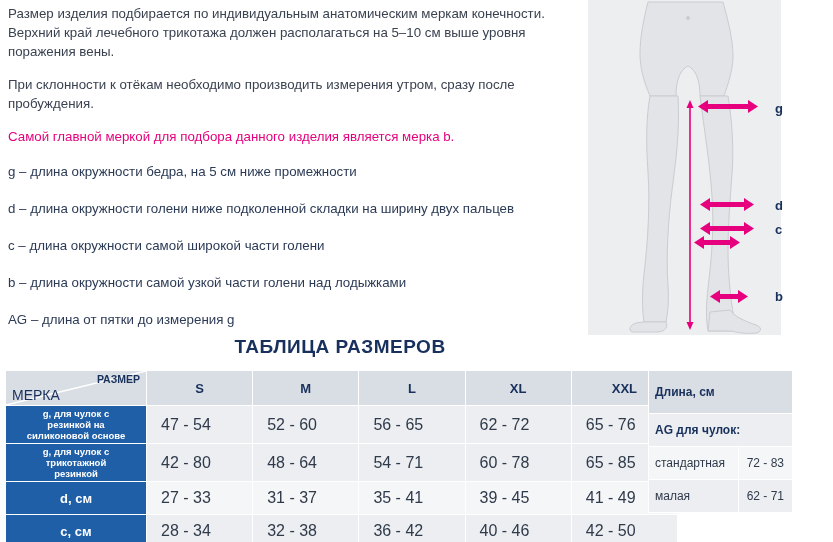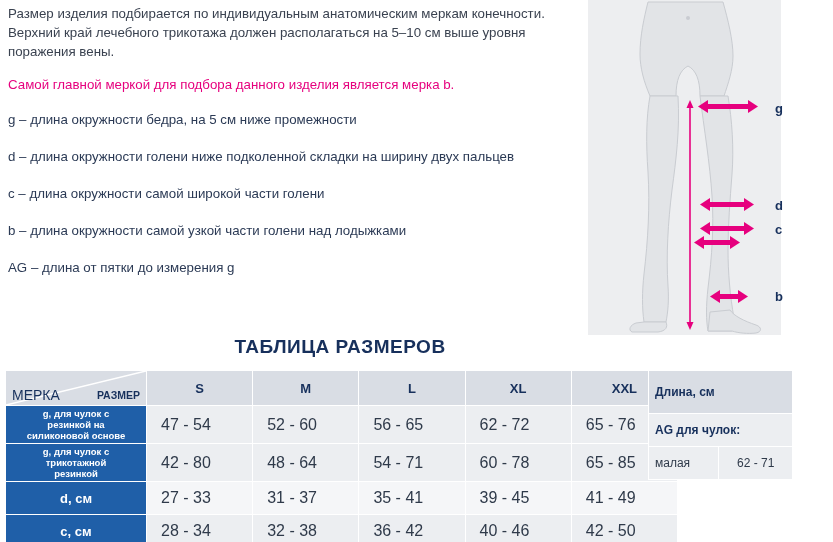--- a/index.html
+++ b/index.html
@@ -77,21 +77,21 @@
     font-size:13px;
     height:34px;
   }
   .main-tbl .hdr-corner{
     background:#d9dde4;
     position:relative;
     width:140px;
     height:34px;
   }
   .hdr-corner .razmer{
-    position:absolute;right:6px;top:2px;font-size:10.5px;font-weight:bold;color:#17305c;margin-top:16px;
+    position:absolute;right:6px;top:2px;font-size:10.5px;font-weight:bold;color:#17305c;
   }
   .hdr-corner .merka{
     position:absolute;left:6px;bottom:2px;font-size:14px;font-weight:normal;color:#17305c;
   }
   .hdr-corner .diag{
     position:absolute;left:0;top:0;width:100%;height:100%;
   }
   .main-tbl .rowlabel{
     background:#1f5fa8;
     color:#ffffff;
@@ -137,20 +137,21 @@
   .side-tbl .sname2{background:#eceef1;font-size:12px;color:#2f3a4a;}
   .side-tbl .sval2{background:#eceef1;font-size:12px;color:#2f3a4a;text-align:center;}
 </style>
 </head>
 <body>
 
 <div class="wrap">
 
   <div class="text-col">
     <p class="para">Размер изделия подбирается по индивидуальным анатомическим меркам конечности. Верхний край лечебного трикотажа должен располагаться на 5–10 см выше уровня поражения вены.</p>
+    <p class="para">При склонности к отёкам необходимо производить измерения утром, сразу после пробуждения.</p>
     <p class="para pink">Самой главной меркой для подбора данного изделия является мерка b.</p>
 
     <p class="defn">g – длина окружности бедра, на 5 см ниже промежности</p>
     <p class="defn">d – длина окружности голени ниже подколенной складки на ширину двух пальцев</p>
     <p class="defn">c – длина окружности самой широкой части голени</p>
     <p class="defn">b – длина окружности самой узкой части голени над лодыжками</p>
     <p class="defn">AG – длина от пятки до измерения g</p>
   </div>
 
   <div class="illus">
@@ -290,19 +291,23 @@
 
   <table class="side-tbl">
     <tbody>
         <tr>
       <td class="shdr" colspan="2">Длина, см</td>
     </tr>
     <tr>
       <td class="stitle" colspan="2">AG для чулок:</td>
     </tr>
     <tr>
+      <td class="sname">стандартная</td>
+      <td class="sval">72 - 83</td>
+    </tr>
+    <tr>
       <td class="sname2">малая</td>
       <td class="sval2">62 - 71</td>
     </tr>
   </tbody>
     </table>
 
 </div>
 
 </body></html>

